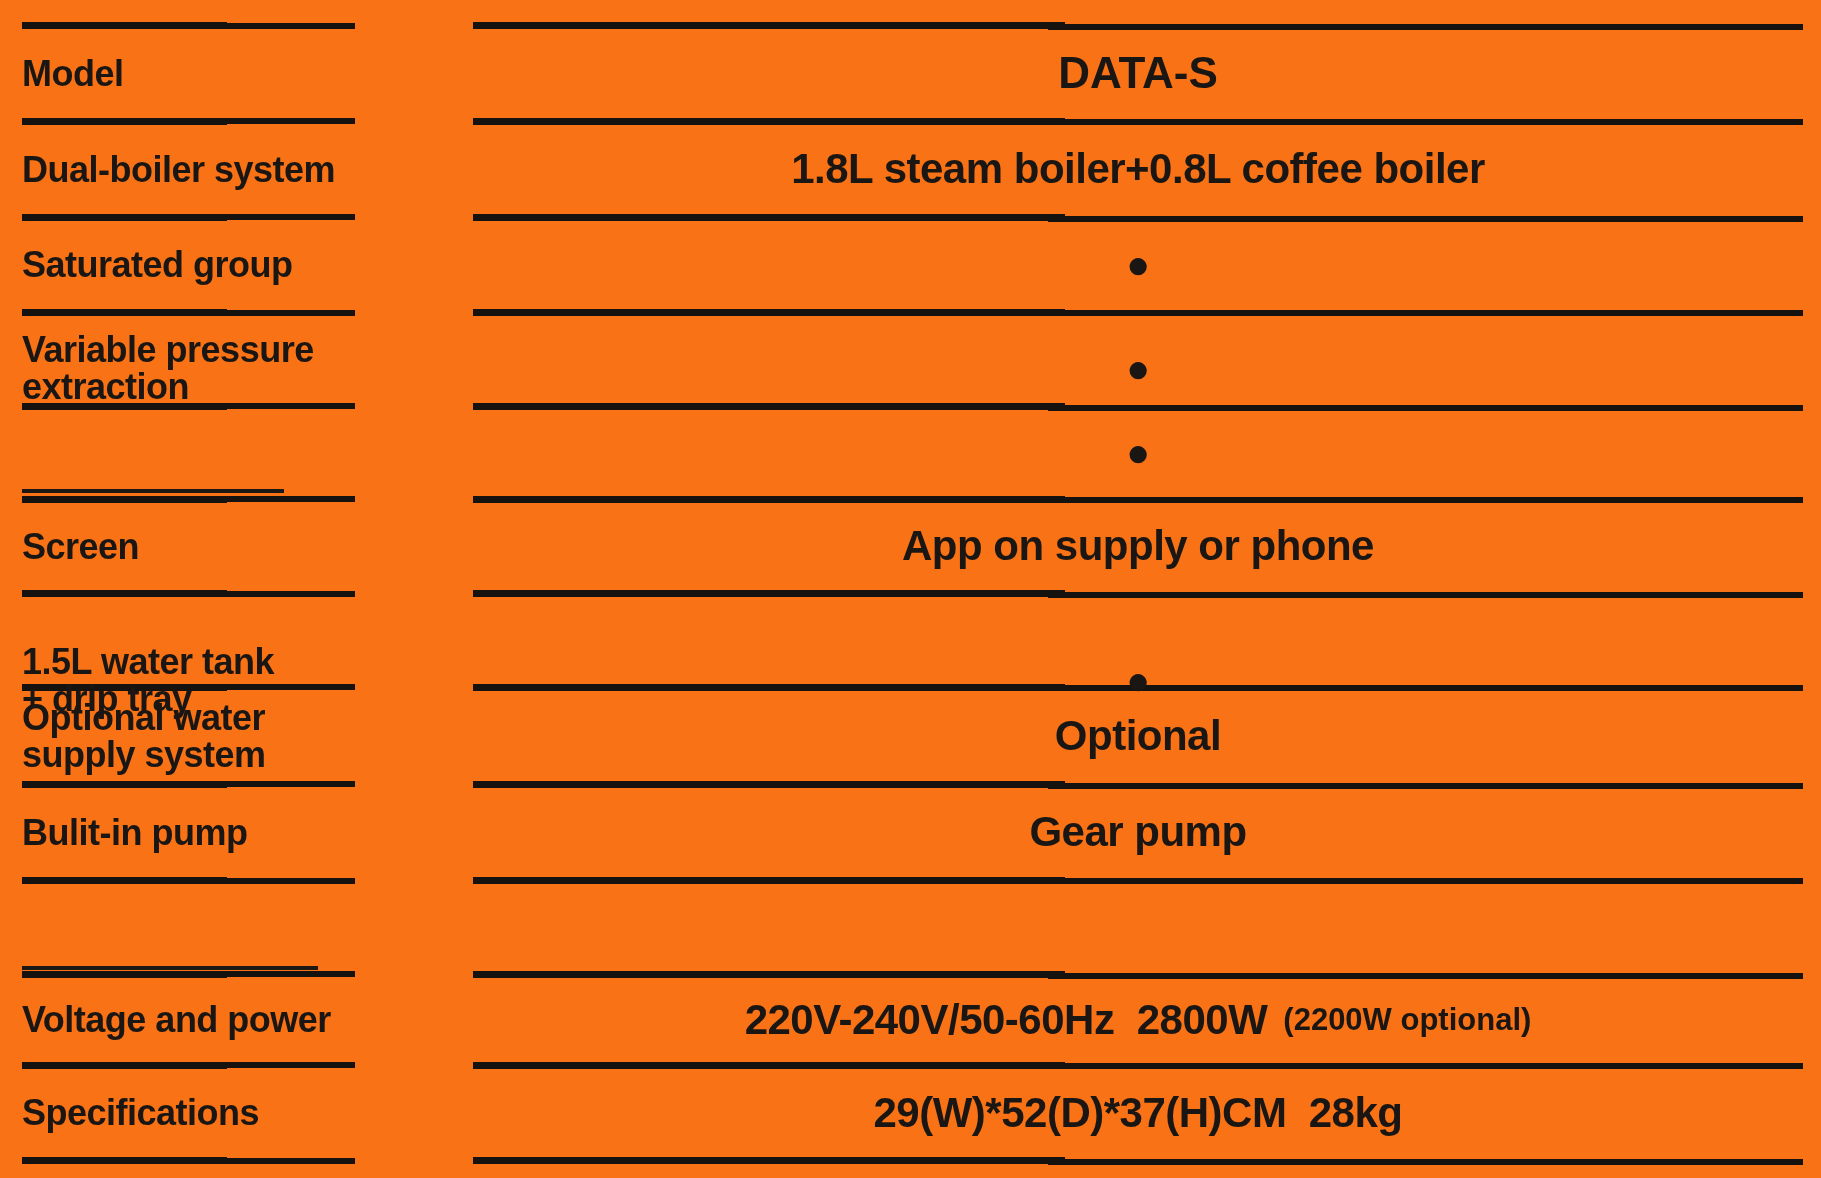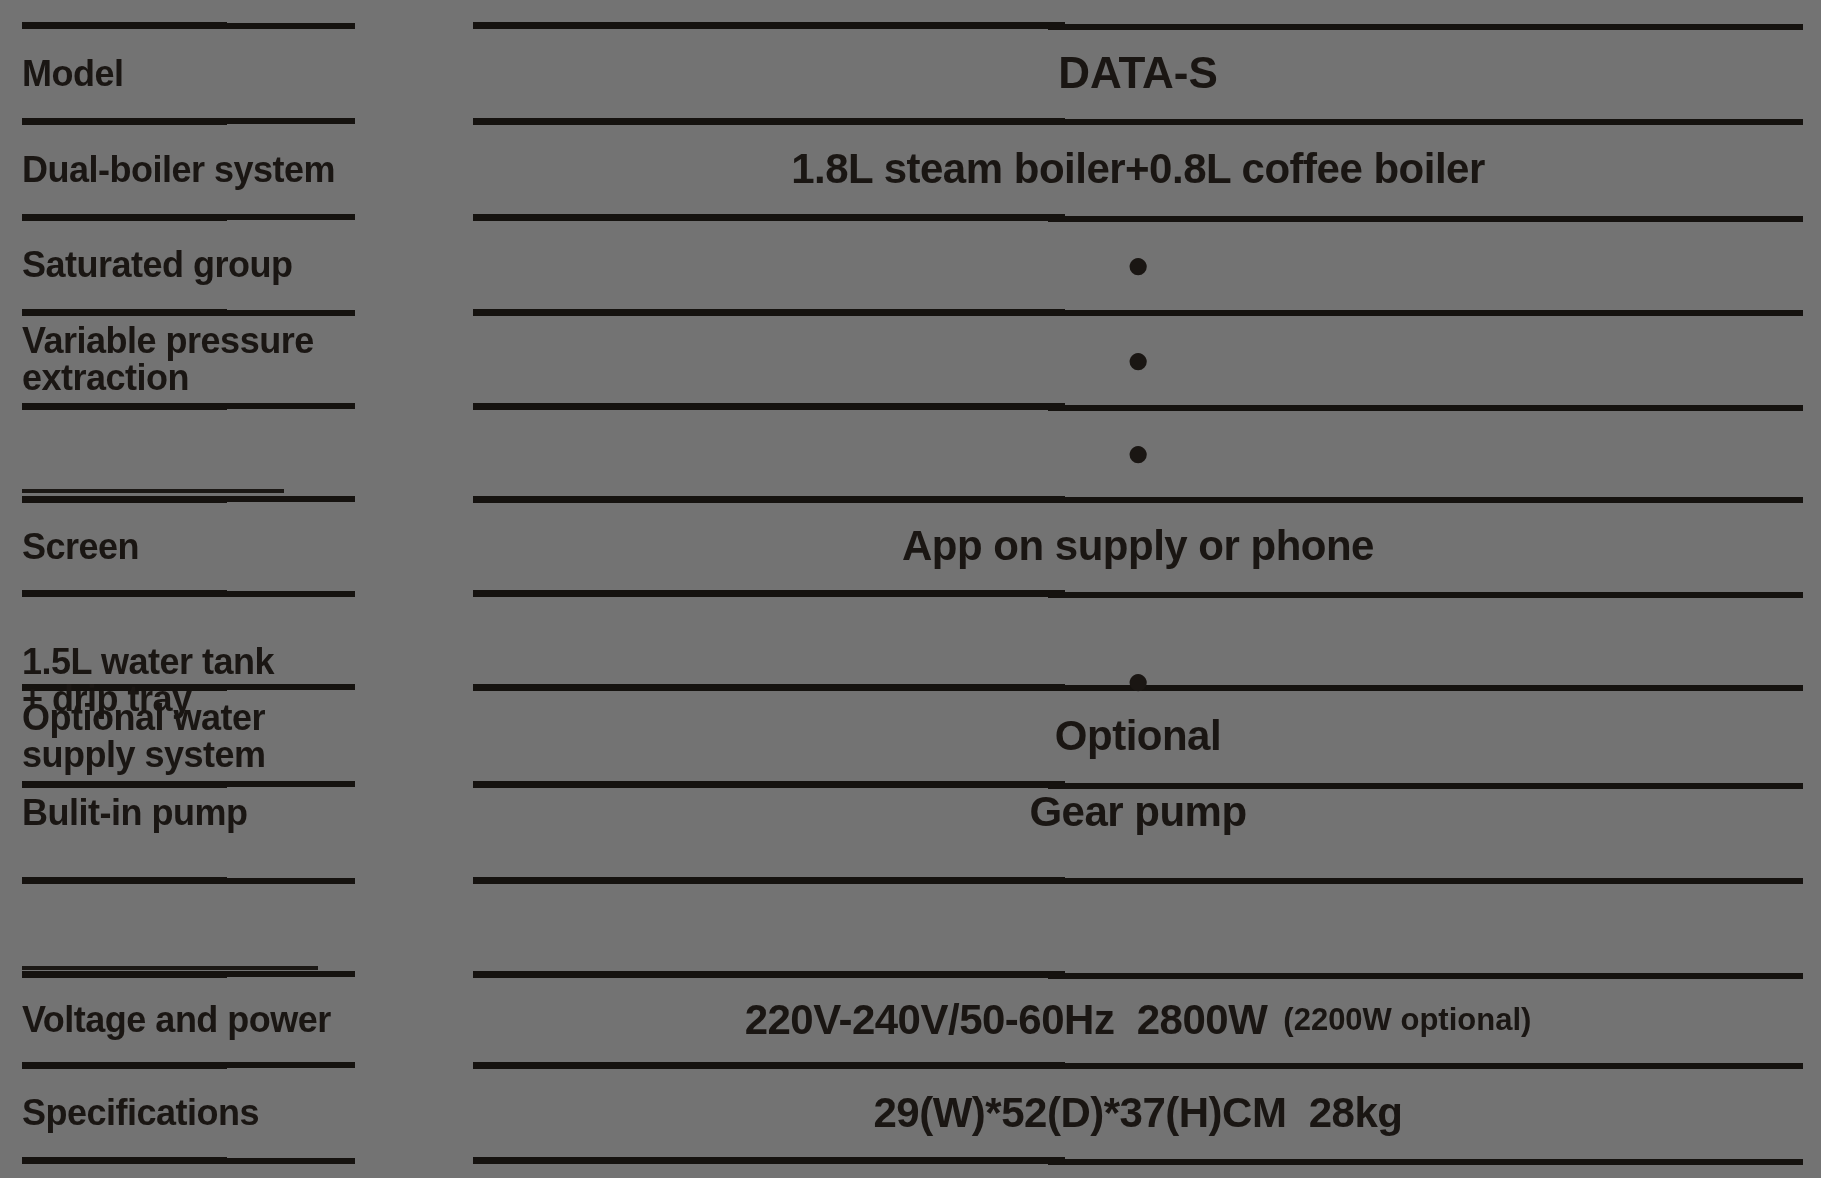--- a/index.html
+++ b/index.html
@@ -1,20 +1,20 @@
 <!DOCTYPE html>
 <html><head>
 <meta charset="utf-8">
 <title>Specification Sheet</title>
 <style>
   html,body{margin:0;padding:0;background:#eef0f2;}
   .canvas{
     position:relative;
     width:1821px;height:1178px;
-    background:#737373;
+    background:#f97316;
     overflow:hidden;
     font-family:"Liberation Sans","DejaVu Sans",sans-serif;
     color:#1a1613;
   }
   
   .seg{position:absolute;background:#15120f;height:7px;}
   .seg.thin{height:4px;background:#1b1815;}
   
   .row{position:absolute;left:0;width:1821px;display:block;}
   .label{
@@ -104,21 +104,21 @@
   <div class="row" id="r1" style="top: 125px; height: 88px;">
     <div class="label">Dual-boiler system</div>
     <div class="value">1.8L steam boiler+0.8L coffee boiler</div>
   </div>
 
   <div class="row" id="r2" style="top: 221px; height: 87px;">
     <div class="label">Saturated group</div>
     <div class="value dot">●</div>
   </div>
 
-  <div class="row" id="r3" style="top: 316px; height: 86px;">
+  <div class="row" id="r3" style="top: 325px; height: 86px;">
     <div class="label">Variable pressure
 extraction</div>
     <div class="value dot">●</div>
   </div>
 
   <div class="row" id="r4" style="top: 410px; height: 85px;">
     <div class="value dot">●</div>
   </div>
 
   <div class="row" id="r5" style="top: 503px; height: 86px;">
@@ -131,21 +131,21 @@
 + drip tray</div>
     <div class="value dot">●</div>
   </div>
 
   <div class="row" id="r7" style="top: 691px; height: 89px;">
     <div class="label">Optional water
 supply system</div>
     <div class="value">Optional</div>
   </div>
 
-  <div class="row" id="r8" style="top: 768px; height: 88px; text-decoration: underline;">
+  <div class="row" id="r8" style="top: 788px; height: 88px; text-decoration: underline;">
     <div class="label">Bulit-in pump</div>
     <div class="value">Gear pump</div>
   </div>
 
 
   <div class="row" id="r10" style="top: 978px; height: 83px;">
     <div class="label">Voltage and power</div>
     <div class="value">
       <span>220V-240V/50-60Hz  2800W</span>
       <span class="note">(2200W optional)</span>

